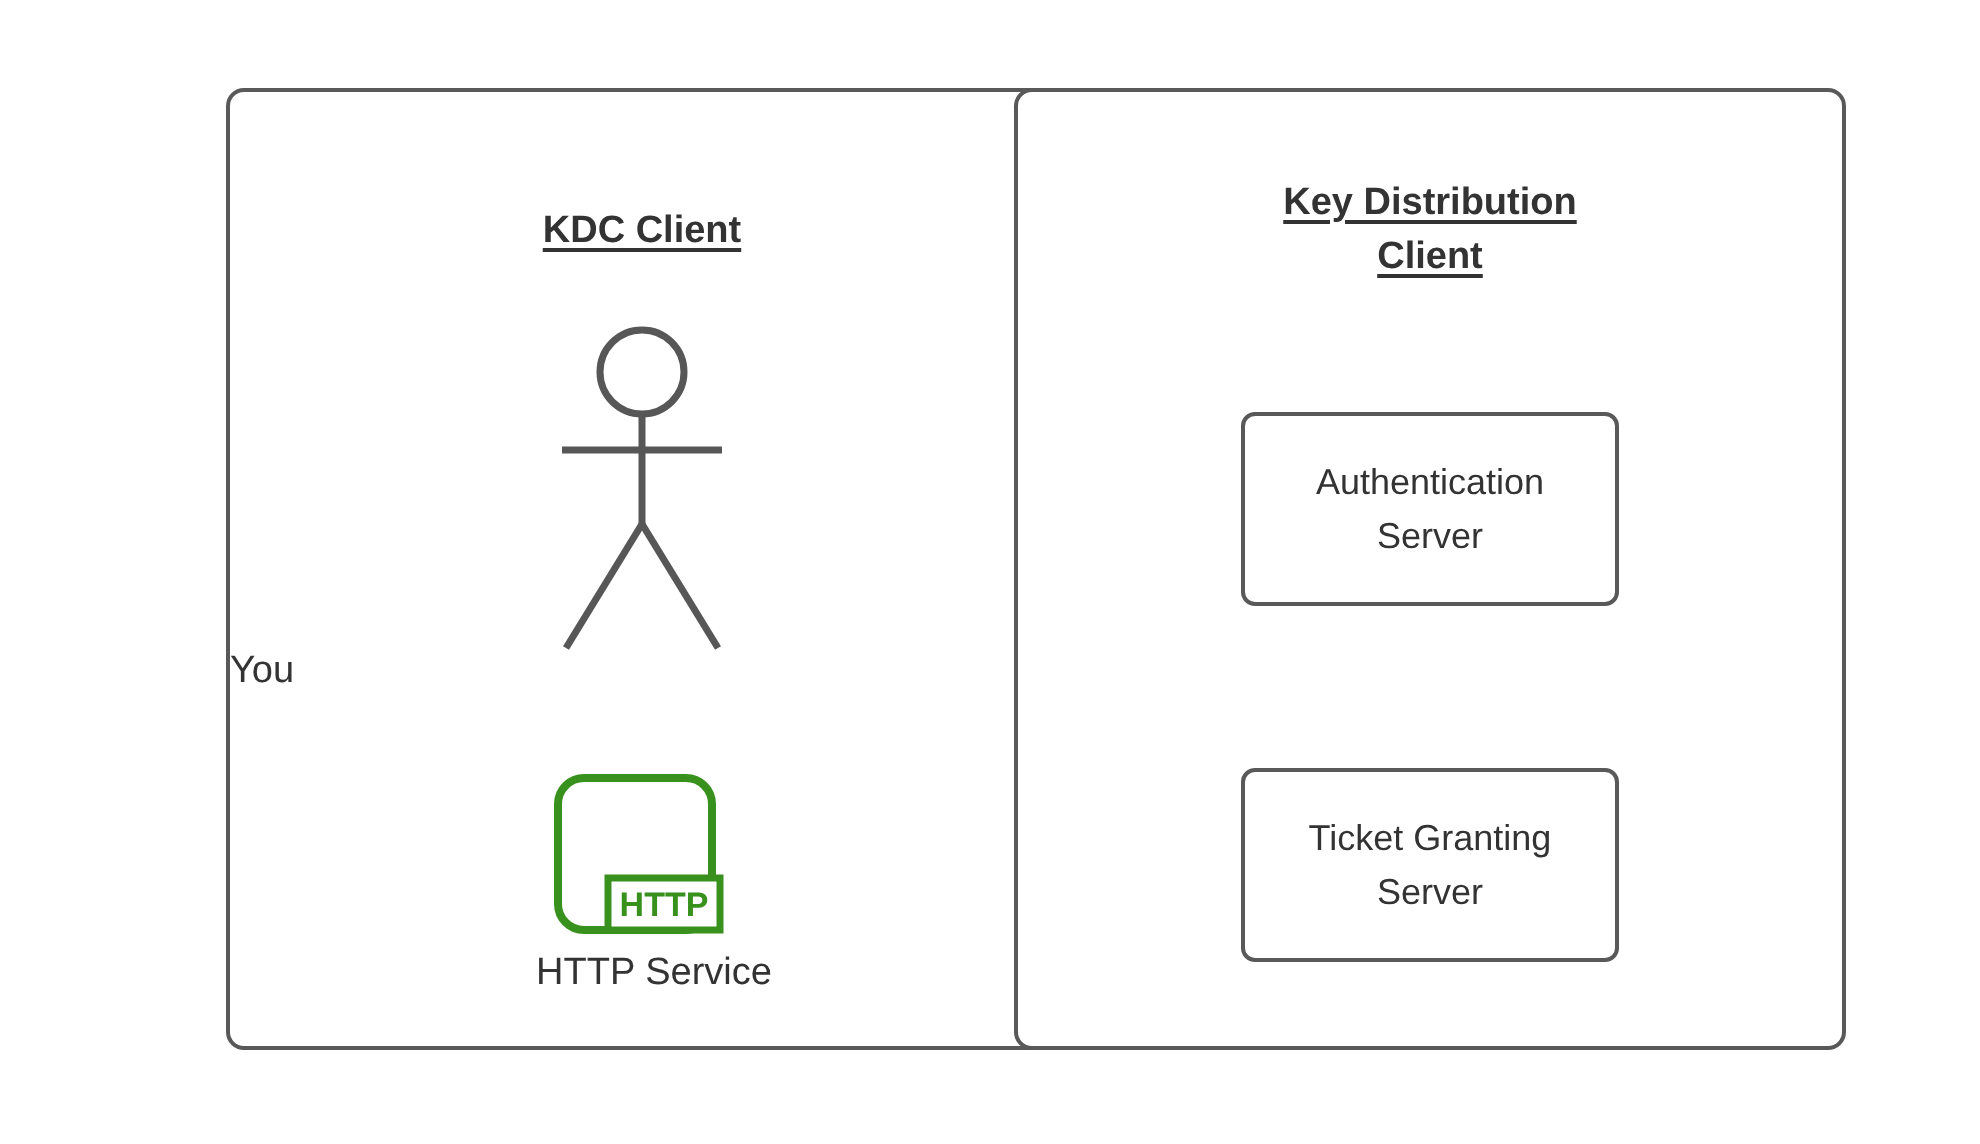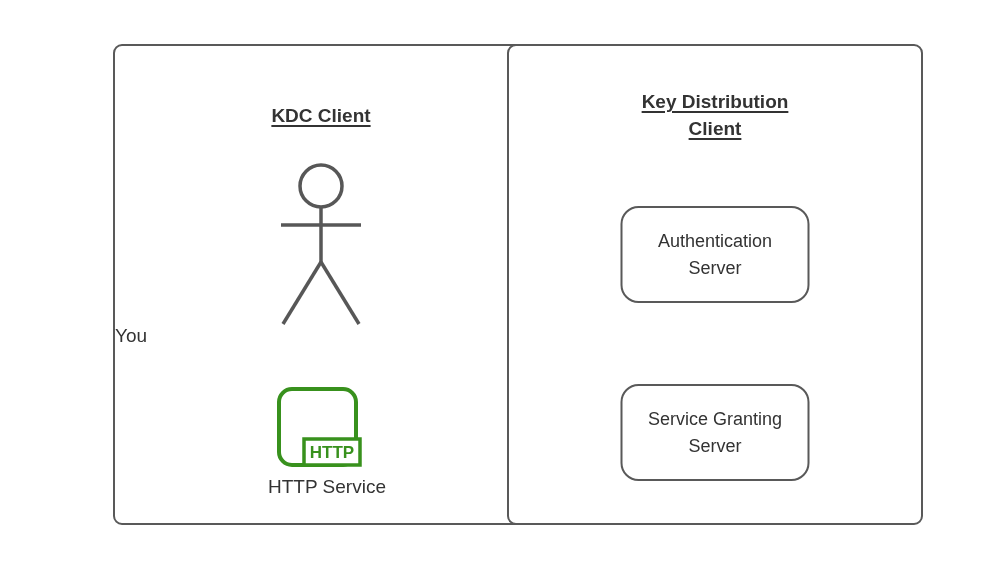--- a/index.html
+++ b/index.html
@@ -80,21 +80,21 @@
     line-height: 24px;
   }
 
   .server-box {
     position: absolute;
     left: 50%;
     transform: translateX(-50%);
     width: 189px;
     height: 97px;
     border: 2.5px solid #595959;
-    border-radius: 18px;
+    border-radius: 7px;
     background: #ffffff;
     box-sizing: border-box;
     display: flex;
     align-items: center;
     justify-content: center;
     text-align: center;
     font-size: 18px;
     line-height: 27px;
   }
   .server-box span { display: inline-block; max-width: 150px; }
@@ -135,17 +135,17 @@
   <div class="panel panel-right">
     <div class="panel-title">
       <span>Key Distribution Client</span>
     </div>
 
     <div class="server-box server-box-auth">
       <span>Authentication Server</span>
     </div>
 
     <div class="server-box server-box-ticket">
-      <span>Service Granting Server</span>
+      <span>Ticket Granting Server</span>
     </div>
   </div>
 
 </div>
 
 </body></html>

